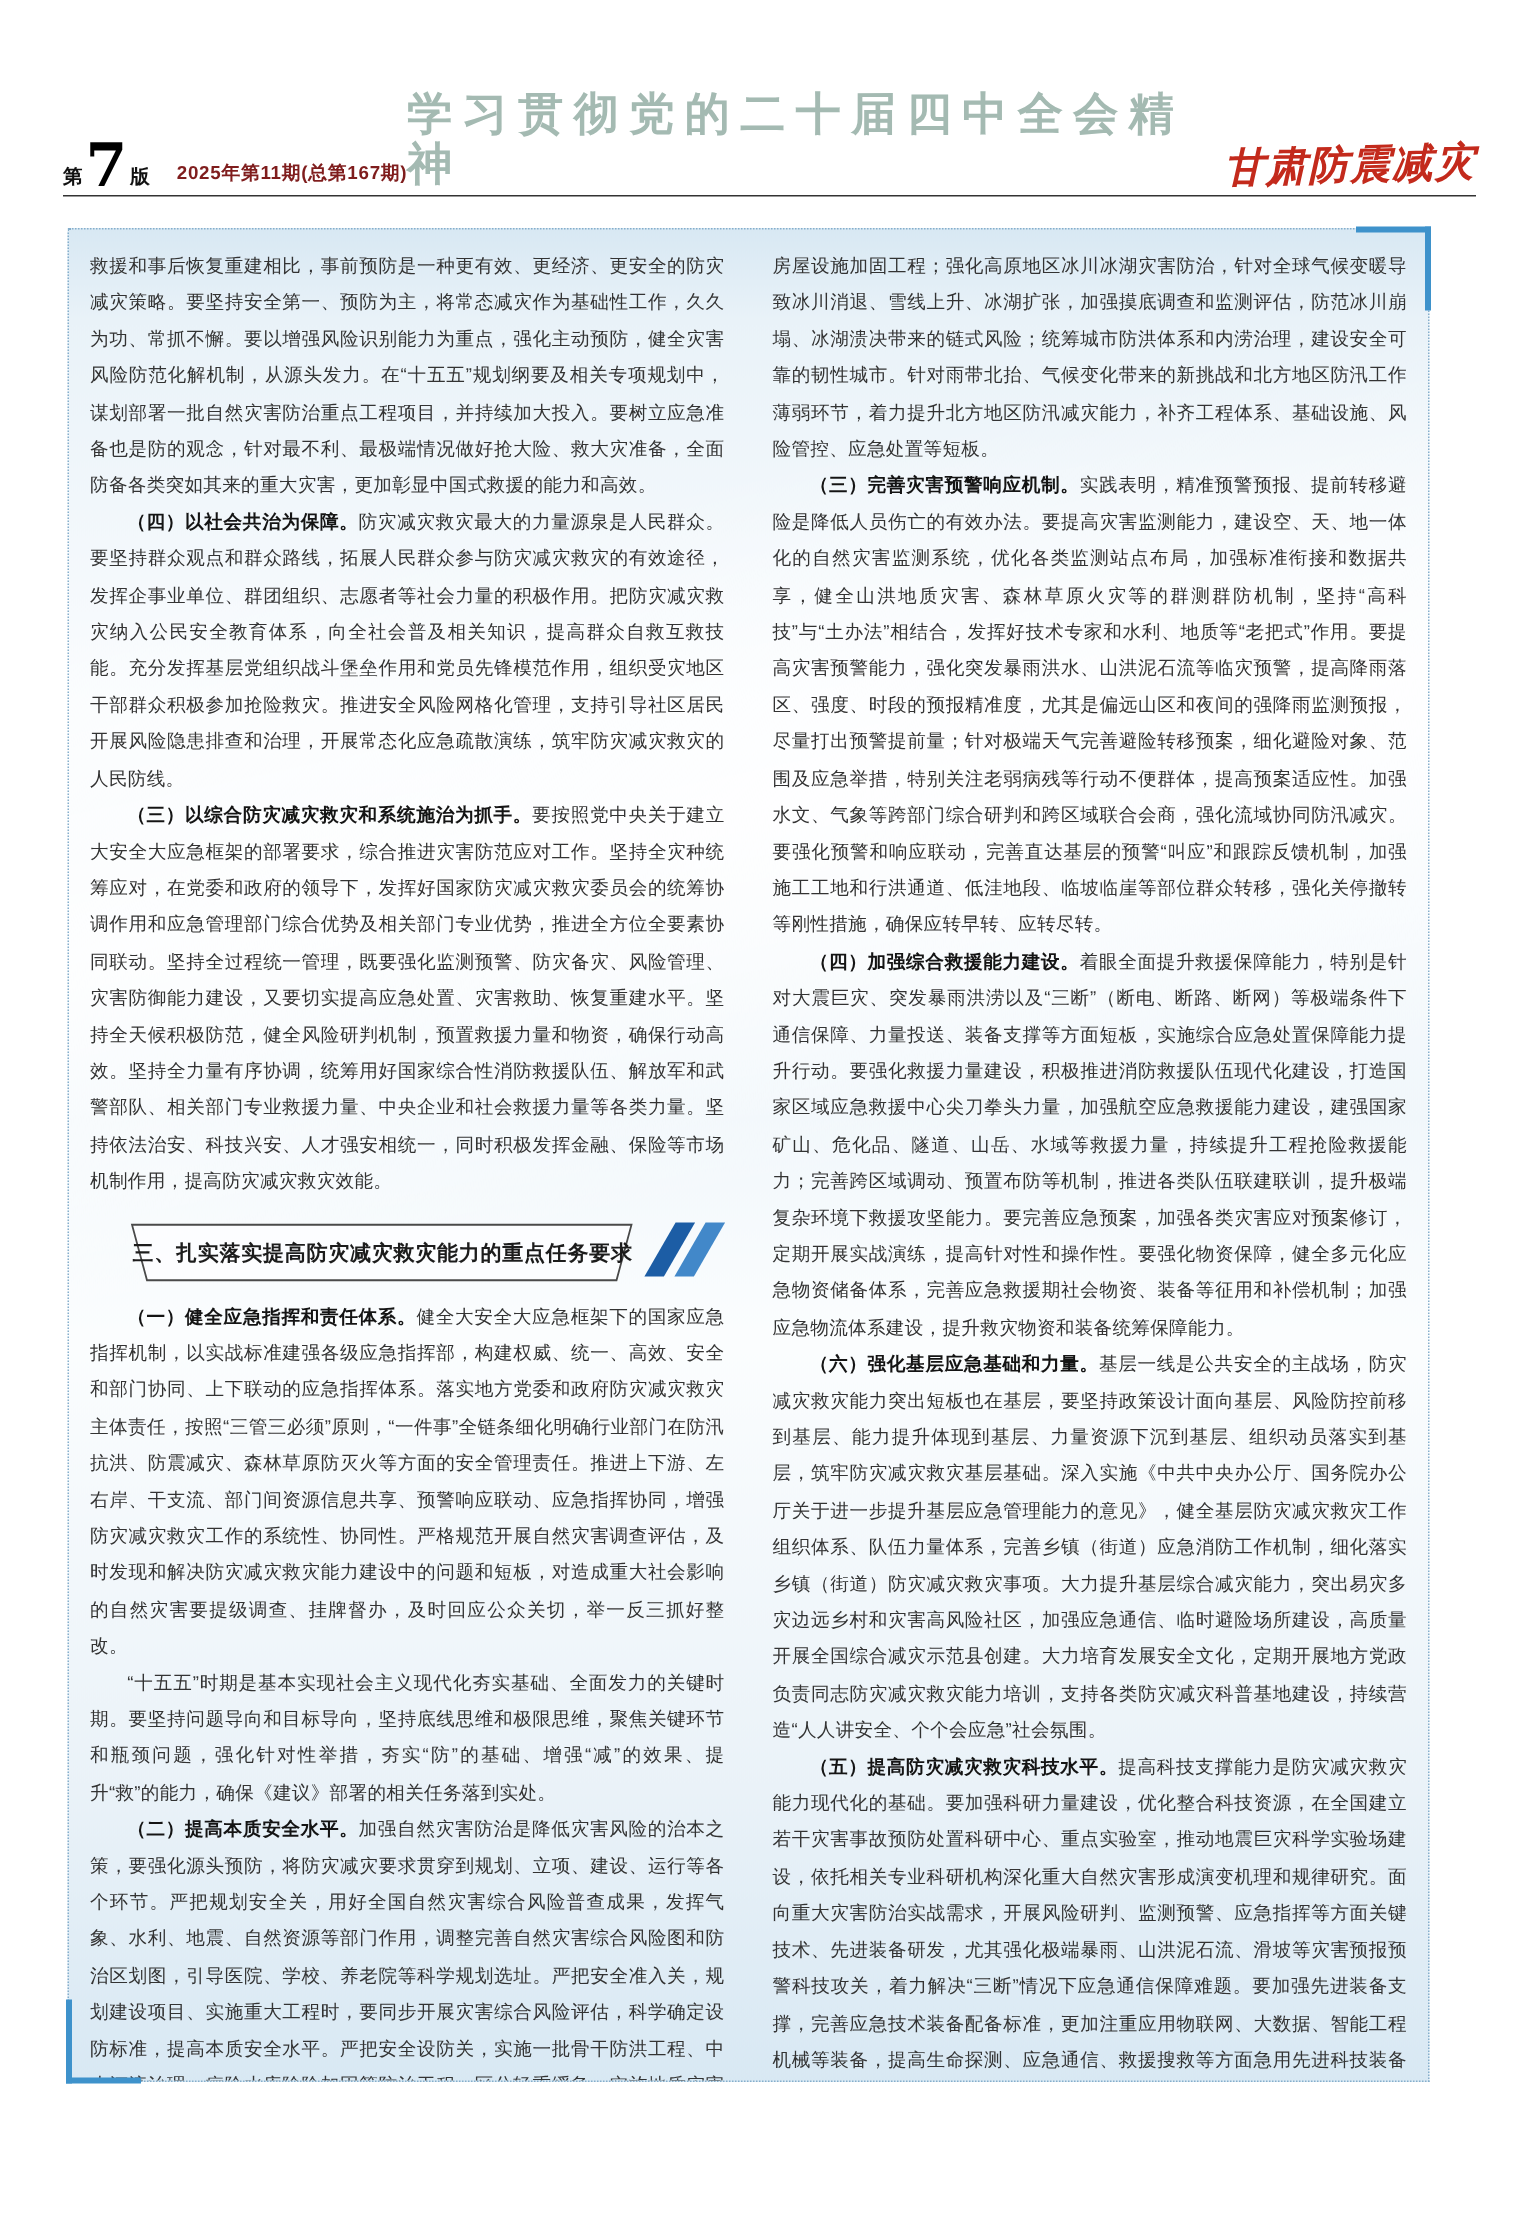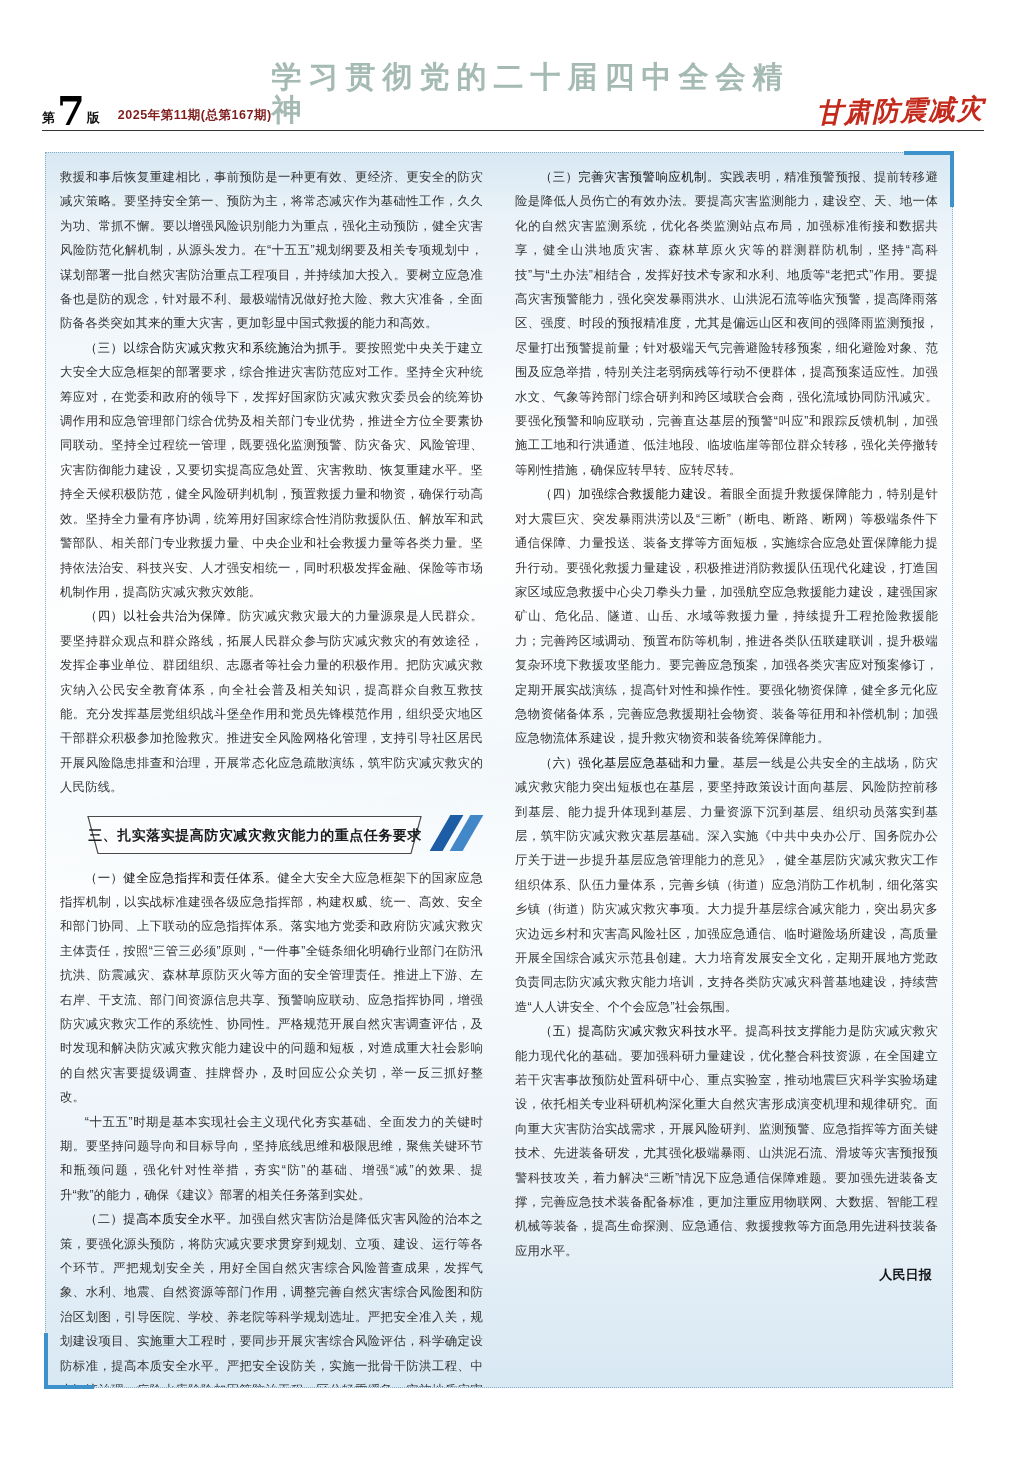--- a/index.html
+++ b/index.html
@@ -23,21 +23,21 @@
       linear-gradient(168deg, rgba(255,255,255,0) 18%, rgba(255,255,255,0.85) 34%, rgba(255,255,255,0) 52%),
       linear-gradient(180deg,#d8e8f3 0%,#e9f2f8 5%,#fafcfe 26%,#f1f7fb 48%,#fbfdfe 60%,#eaf2f8 84%,#d8e8f3 100%);
     box-sizing:border-box;}
   .corner-tr{position:absolute;top:-2px;right:-2px;width:46px;height:52px;border-top:4px solid #3e92cb;border-right:4px solid #3e92cb;}
   .corner-bl{position:absolute;bottom:-2px;left:-2px;width:46px;height:52px;border-bottom:4px solid #3e92cb;border-left:4px solid #3e92cb;}
 
   .cols{display:flex;gap:32px;padding:12px 14px;box-sizing:border-box;height:100%;overflow:hidden;}
   .col{width:432px;font-size:12.4px;line-height:24.4px;color:#333;text-align:justify;letter-spacing:0.2px;}
   .col p{margin:0;text-indent:2em;}
   .col p.cont{text-indent:0;}
-  .lead{font-weight:400;color:#141414;font-family:"DejaVu Serif",serif;}
+  .lead{font-weight:700;color:#141414;font-family:"DejaVu Serif",serif;}
 
   
   .heading-row{display:flex;align-items:flex-start;margin:15px 0 11px 26px;text-indent:0;}
   .heading-shape{position:relative;width:338px;height:40px;flex:0 0 auto;}
   .heading-shape svg{position:absolute;inset:0;}
   .heading-text{position:absolute;inset:0;display:flex;align-items:center;justify-content:center;font-size:14px;font-weight:700;color:#1c1c1c;letter-spacing:0.5px;line-height:1;text-indent:0;}
   .slashes{display:flex;margin-left:16px;gap:7px;}
   .slash{width:13px;height:36px;transform:skewX(-30deg);}
   .slash.dark{background:#1c5da5;}
   .slash.light{background:#4288c9;}
@@ -62,42 +62,43 @@
   <div class="hdr-rule"></div>
 
   <div class="content-box">
     <div class="corner-tr"></div>
     <div class="corner-bl"></div>
 
     <div class="cols">
 
       <div class="col">
         <p class="cont"><span>救援和事后恢复重建相比，事前预防是一种更有效、更经济、更安全的防灾减灾策略。要坚持安全第一、预防为主，将常态减灾作为基础性工作，久久为功、常抓不懈。要以增强风险识别能力为重点，强化主动预防，健全灾害风险防范化解机制，从源头发力。在“十五五”规划纲要及相关专项规划中，谋划部署一批自然灾害防治重点工程项目，并持续加大投入。要树立应急准备也是防的观念，针对最不利、最极端情况做好抢大险、救大灾准备，全面防备各类突如其来的重大灾害，更加彰显中国式救援的能力和高效。</span></p>
+        <p><b class="lead">（四）以社会共治为保障。</b><span>防灾减灾救灾最大的力量源泉是人民群众。要坚持群众观点和群众路线，拓展人民群众参与防灾减灾救灾的有效途径，发挥企事业单位、群团组织、志愿者等社会力量的积极作用。把防灾减灾救灾纳入公民安全教育体系，向全社会普及相关知识，提高群众自救互救技能。充分发挥基层党组织战斗堡垒作用和党员先锋模范作用，组织受灾地区干部群众积极参加抢险救灾。推进安全风险网格化管理，支持引导社区居民开展风险隐患排查和治理，开展常态化应急疏散演练，筑牢防灾减灾救灾的人民防线。</span></p>
         <p><b class="lead">（三）以综合防灾减灾救灾和系统施治为抓手。</b><span>要按照党中央关于建立大安全大应急框架的部署要求，综合推进灾害防范应对工作。坚持全灾种统筹应对，在党委和政府的领导下，发挥好国家防灾减灾救灾委员会的统筹协调作用和应急管理部门综合优势及相关部门专业优势，推进全方位全要素协同联动。坚持全过程统一管理，既要强化监测预警、防灾备灾、风险管理、灾害防御能力建设，又要切实提高应急处置、灾害救助、恢复重建水平。坚持全天候积极防范，健全风险研判机制，预置救援力量和物资，确保行动高效。坚持全力量有序协调，统筹用好国家综合性消防救援队伍、解放军和武警部队、相关部门专业救援力量、中央企业和社会救援力量等各类力量。坚持依法治安、科技兴安、人才强安相统一，同时积极发挥金融、保险等市场机制作用，提高防灾减灾救灾效能。</span></p>
-        <p><b class="lead">（四）以社会共治为保障。</b><span>防灾减灾救灾最大的力量源泉是人民群众。要坚持群众观点和群众路线，拓展人民群众参与防灾减灾救灾的有效途径，发挥企事业单位、群团组织、志愿者等社会力量的积极作用。把防灾减灾救灾纳入公民安全教育体系，向全社会普及相关知识，提高群众自救互救技能。充分发挥基层党组织战斗堡垒作用和党员先锋模范作用，组织受灾地区干部群众积极参加抢险救灾。推进安全风险网格化管理，支持引导社区居民开展风险隐患排查和治理，开展常态化应急疏散演练，筑牢防灾减灾救灾的人民防线。</span></p>
 
         <div class="heading-row">
           <div class="heading-shape">
             <svg width="338" height="40" viewBox="0 0 338 40">
               <polygon points="2,1.5 335,1.5 325,38.5 12,38.5" fill="rgba(253,254,255,0.75)" stroke="#4a4a4a" stroke-width="1.2"></polygon>
             </svg>
             <span class="heading-text">三、扎实落实提高防灾减灾救灾能力的重点任务要求</span>
           </div>
           <div class="slashes">
             <span class="slash dark"></span>
             <span class="slash light"></span>
           </div>
         </div>
 
         <p><b class="lead">（一）健全应急指挥和责任体系。</b><span>健全大安全大应急框架下的国家应急指挥机制，以实战标准建强各级应急指挥部，构建权威、统一、高效、安全和部门协同、上下联动的应急指挥体系。落实地方党委和政府防灾减灾救灾主体责任，按照“三管三必须”原则，“一件事”全链条细化明确行业部门在防汛抗洪、防震减灾、森林草原防灭火等方面的安全管理责任。推进上下游、左右岸、干支流、部门间资源信息共享、预警响应联动、应急指挥协同，增强防灾减灾救灾工作的系统性、协同性。严格规范开展自然灾害调查评估，及时发现和解决防灾减灾救灾能力建设中的问题和短板，对造成重大社会影响的自然灾害要提级调查、挂牌督办，及时回应公众关切，举一反三抓好整改。</span></p>
         <p><span>“十五五”时期是基本实现社会主义现代化夯实基础、全面发力的关键时期。要坚持问题导向和目标导向，坚持底线思维和极限思维，聚焦关键环节和瓶颈问题，强化针对性举措，夯实“防”的基础、增强“减”的效果、提升“救”的能力，确保《建议》部署的相关任务落到实处。</span></p>
         <p><b class="lead">（二）提高本质安全水平。</b><span>加强自然灾害防治是降低灾害风险的治本之策，要强化源头预防，将防灾减灾要求贯穿到规划、立项、建设、运行等各个环节。严把规划安全关，用好全国自然灾害综合风险普查成果，发挥气象、水利、地震、自然资源等部门作用，调整完善自然灾害综合风险图和防治区划图，引导医院、学校、养老院等科学规划选址。严把安全准入关，规划建设项目、实施重大工程时，要同步开展灾害综合风险评估，科学确定设防标准，提高本质安全水平。严把安全设防关，实施一批骨干防洪工程、中小河流治理、病险水库除险加固等防治工程；区分轻重缓急，实施地质灾害避险搬迁，尤其对山洪沟口、高陡边坡、高山峡谷等不适宜工程治理的高风险地段优先实施；加快推进地震易发区</span></p>
       </div>
 
       <div class="col">
+        <p class="cont"><span>房屋设施加固工程；强化高原地区冰川冰湖灾害防治，针对全球气候变暖导致冰川消退、雪线上升、冰湖扩张，加强摸底调查和监测评估，防范冰川崩塌、冰湖溃决带来的链式风险；统筹城市防洪体系和内涝治理，建设安全可靠的韧性城市。针对雨带北抬、气候变化带来的新挑战和北方地区防汛工作薄弱环节，着力提升北方地区防汛减灾能力，补齐工程体系、基础设施、风险管控、应急处置等短板。</span></p>
         <p><b class="lead">（三）完善灾害预警响应机制。</b><span>实践表明，精准预警预报、提前转移避险是降低人员伤亡的有效办法。要提高灾害监测能力，建设空、天、地一体化的自然灾害监测系统，优化各类监测站点布局，加强标准衔接和数据共享，健全山洪地质灾害、森林草原火灾等的群测群防机制，坚持“高科技”与“土办法”相结合，发挥好技术专家和水利、地质等“老把式”作用。要提高灾害预警能力，强化突发暴雨洪水、山洪泥石流等临灾预警，提高降雨落区、强度、时段的预报精准度，尤其是偏远山区和夜间的强降雨监测预报，尽量打出预警提前量；针对极端天气完善避险转移预案，细化避险对象、范围及应急举措，特别关注老弱病残等行动不便群体，提高预案适应性。加强水文、气象等跨部门综合研判和跨区域联合会商，强化流域协同防汛减灾。要强化预警和响应联动，完善直达基层的预警“叫应”和跟踪反馈机制，加强施工工地和行洪通道、低洼地段、临坡临崖等部位群众转移，强化关停撤转等刚性措施，确保应转早转、应转尽转。</span></p>
         <p><b class="lead">（四）加强综合救援能力建设。</b><span>着眼全面提升救援保障能力，特别是针对大震巨灾、突发暴雨洪涝以及“三断”（断电、断路、断网）等极端条件下通信保障、力量投送、装备支撑等方面短板，实施综合应急处置保障能力提升行动。要强化救援力量建设，积极推进消防救援队伍现代化建设，打造国家区域应急救援中心尖刀拳头力量，加强航空应急救援能力建设，建强国家矿山、危化品、隧道、山岳、水域等救援力量，持续提升工程抢险救援能力；完善跨区域调动、预置布防等机制，推进各类队伍联建联训，提升极端复杂环境下救援攻坚能力。要完善应急预案，加强各类灾害应对预案修订，定期开展实战演练，提高针对性和操作性。要强化物资保障，健全多元化应急物资储备体系，完善应急救援期社会物资、装备等征用和补偿机制；加强应急物流体系建设，提升救灾物资和装备统筹保障能力。</span></p>
         <p><b class="lead">（六）强化基层应急基础和力量。</b><span>基层一线是公共安全的主战场，防灾减灾救灾能力突出短板也在基层，要坚持政策设计面向基层、风险防控前移到基层、能力提升体现到基层、力量资源下沉到基层、组织动员落实到基层，筑牢防灾减灾救灾基层基础。深入实施《中共中央办公厅、国务院办公厅关于进一步提升基层应急管理能力的意见》，健全基层防灾减灾救灾工作组织体系、队伍力量体系，完善乡镇（街道）应急消防工作机制，细化落实乡镇（街道）防灾减灾救灾事项。大力提升基层综合减灾能力，突出易灾多灾边远乡村和灾害高风险社区，加强应急通信、临时避险场所建设，高质量开展全国综合减灾示范县创建。大力培育发展安全文化，定期开展地方党政负责同志防灾减灾救灾能力培训，支持各类防灾减灾科普基地建设，持续营造“人人讲安全、个个会应急”社会氛围。</span></p>
         <p><b class="lead">（五）提高防灾减灾救灾科技水平。</b><span>提高科技支撑能力是防灾减灾救灾能力现代化的基础。要加强科研力量建设，优化整合科技资源，在全国建立若干灾害事故预防处置科研中心、重点实验室，推动地震巨灾科学实验场建设，依托相关专业科研机构深化重大自然灾害形成演变机理和规律研究。面向重大灾害防治实战需求，开展风险研判、监测预警、应急指挥等方面关键技术、先进装备研发，尤其强化极端暴雨、山洪泥石流、滑坡等灾害预报预警科技攻关，着力解决“三断”情况下应急通信保障难题。要加强先进装备支撑，完善应急技术装备配备标准，更加注重应用物联网、大数据、智能工程机械等装备，提高生命探测、应急通信、救援搜救等方面急用先进科技装备应用水平。</span></p>
         <p class="byline">人民日报</p>
       </div>
 
     </div>
   </div>
 

